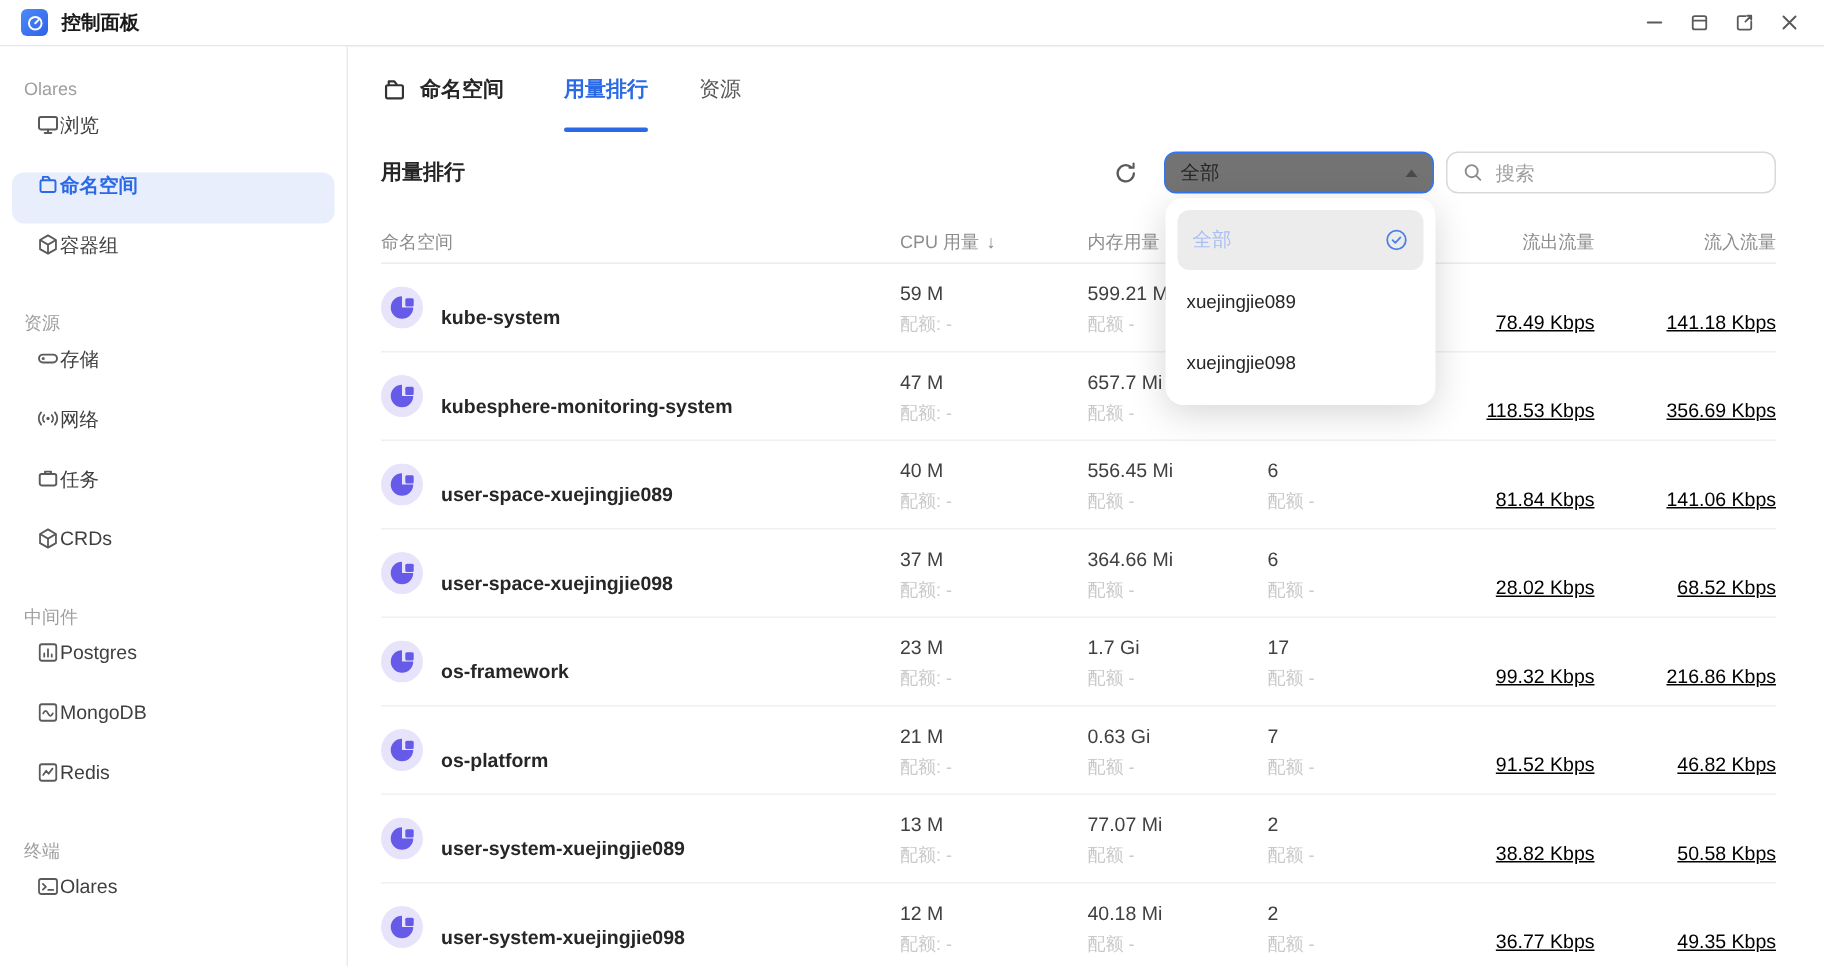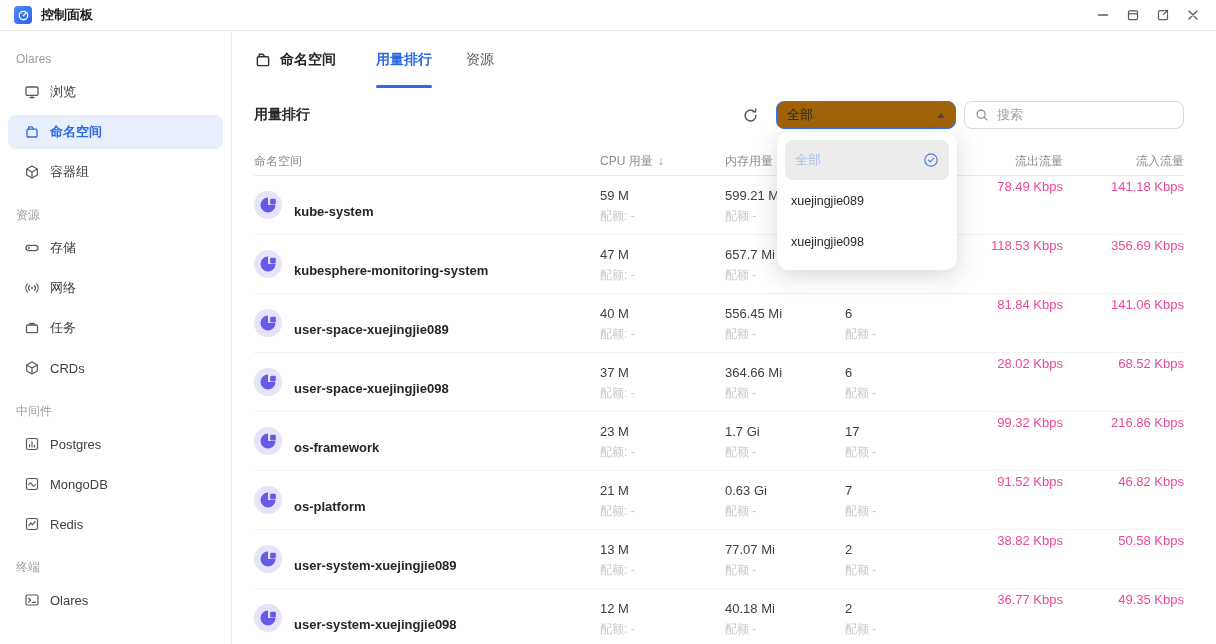--- a/index.html
+++ b/index.html
@@ -13,73 +13,73 @@
     display:flex; align-items:center; justify-content:center; margin-right:9px; }
   .app-title { font-size:13px; font-weight:700; color:#1A1A1A; }
   .win-controls { margin-left:auto; display:flex; gap:12px; }
   .win-btn { width:18px; height:18px; display:flex; align-items:center; justify-content:center; color:#5A5A5A; }
 
   
   .sidebar { position:absolute; left:0; top:31px; bottom:0; width:232px; border-right:1px solid #EBEBEB;
     padding:20px 8px 0; background:#fff; }
   .side-label { font-size:12px; color:#9E9E9E; height:16px; line-height:16px; margin:0 0 8px 8px; }
   .side-label.sep { margin-top:18px; }
-  .side-item { height:34px; border-radius:8px; display:flex; align-items:center; gap:10px;
+  .side-item { height:34px; border-radius:8px; display:flex; align-items:flex-start; 
     padding-left:16px; margin-bottom:6px; font-size:13px; color:#404040; cursor:pointer; }
   .side-item .icn { width:16px; height:16px; color:#5A5A5A; flex:none; }
   .side-item.active { background:#E8EEFC; color:#2B69E6; font-weight:700; }
   .side-item.active .icn { color:#2B69E6; }
 
   
   .main { position:absolute; left:209px; top:31px; right:0; bottom:0; padding:0 32px 0 45px; }
   .topbar { height:57px; display:flex; align-items:center; }
   .page-title { display:flex; align-items:center; gap:8px; font-size:14px; font-weight:700; color:#262626; margin-right:40px; }
   .page-title .icn { width:18px; height:18px; color:#333; }
   .tab { height:57px; display:flex; align-items:center; font-size:14px; color:#595959; margin-right:34px; position:relative; cursor:pointer; }
   .tab.active { color:#2B69E6; font-weight:700; }
   .tab.active::after { content:""; position:absolute; left:0; right:0; bottom:0; height:3px; border-radius:2px; background:#2B69E6; }
 
   .controls-row { height:28px; margin-top:13px; display:flex; align-items:center; }
   .section-title { font-size:14px; font-weight:700; color:#262626; }
   .refresh-btn { margin-left:auto; margin-right:17px; width:17px; height:17px; color:#595959; cursor:pointer; }
-  .select { width:180px; height:28px; border:1.5px solid #3176F6; border-radius:8px; background:#a16207;
+  .select { width:180px; height:28px; border:1.5px solid #3176F6; border-radius:8px; background:#737373;
     display:flex; align-items:center; padding:0 10px; font-size:13px; color:#262626; position:relative; cursor:pointer;gap:48px; }
   .caret-up { margin-left:auto; width:0; height:0; border-left:4.5px solid transparent; border-right:4.5px solid transparent;
     border-bottom:5.5px solid #4A4A4A; }
   .dd-panel { position:absolute; top:calc(100% + 4px); left:0; width:180px; height:138px; background:#fff;
     border-radius:12px; box-shadow:0 6px 24px rgba(0,0,0,.16); padding:8px; z-index:30; }
   .dd-opt-selected { height:40px; background:#ECECEC; border-radius:8px; display:flex; align-items:center;
     justify-content:space-between; padding:0 10px; font-size:13px; color:#A9BFF0; cursor:pointer; }
   .dd-opt { height:41px; display:flex; align-items:center; padding:0 6px; font-size:12.5px; color:#262626; cursor:pointer; }
   .check-icn { width:16px; height:16px; color:#4D7FE8; }
   .search { width:220px; height:28px; border:1px solid #D9D9D9; border-radius:8px; margin-left:8px;
     display:flex; align-items:center; padding:0 10px; gap:8px; color:#8C8C8C; background:#fff; }
   .search input { border:none; outline:none; font-size:13px; width:100%; background:transparent; color:#262626;
-    font-family:Liberation Mono, monospace; }
+    font-family:Liberation Sans, sans-serif; }
   .search input::placeholder { color:#9E9E9E; }
 
   
   .table { margin-top:18px; }
   .thead { height:29px; position:relative; border-bottom:1px solid #EBEBEB; font-size:12px; color:#8C8C8C; }
   .thead .hc { position:absolute; top:6px; white-space:nowrap; }
   .h-ns  { left:0; }
   .h-cpu { left:346px; }
   .h-mem { left:471px; }
   .h-pod { left:591px; }
   .h-out { right:121px; text-align:left; }
   .h-in  { right:0;   text-align:right; }
   .sort-arrow { margin-left:5px; color:#8C8C8C; font-size:12px; }
   .trow { height:59px; position:relative; border-bottom:1px solid #F0F0F0; }
   .ns-cell { position:absolute; left:0; top:15px; display:flex; align-items:flex-end; gap:12px; }
   .ns-name { font-size:13px; font-weight:600; color:#262626; }
   .vcell { position:absolute; top:11px; white-space:nowrap; }
   .c-cpu { left:346px; } .c-mem { left:471px; } .c-pod { left:591px; }
   .vcell .v { font-size:13px; color:#404040; line-height:18px; }
   .vcell .q { font-size:12px; color:#C9C9C9; line-height:16px; margin-top:3px; }
-  .traffic { position:absolute; top:3px; font-size:13px; color:#ec4899; white-space:nowrap; }
+  .traffic { position:absolute; top:31px; font-size:13px; color:#000000; white-space:nowrap;text-decoration:underline; }
   .t-out { right:121px; } .t-in { right:0; }
 </style>
 </head>
 <body>
 
 <div class="titlebar">
   <div class="app-icon">
     <svg width="13" height="13" viewBox="0 0 16 16" fill="none" stroke="#fff" stroke-width="1.6" stroke-linecap="round">
       <circle cx="8" cy="8" r="5.2"></circle>
         <path d="M8 8l2.6-2.6"></path>

